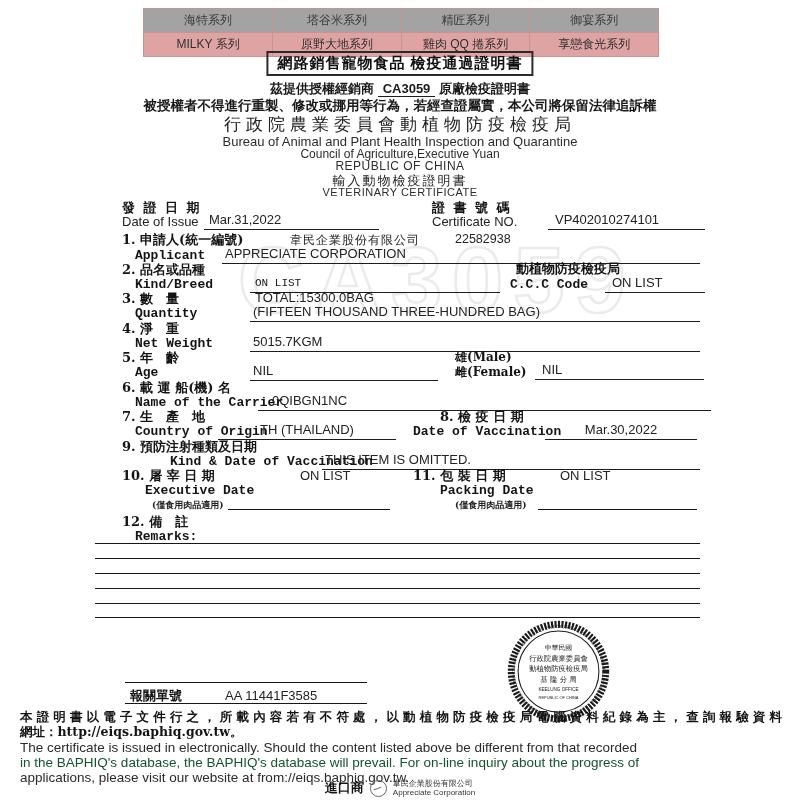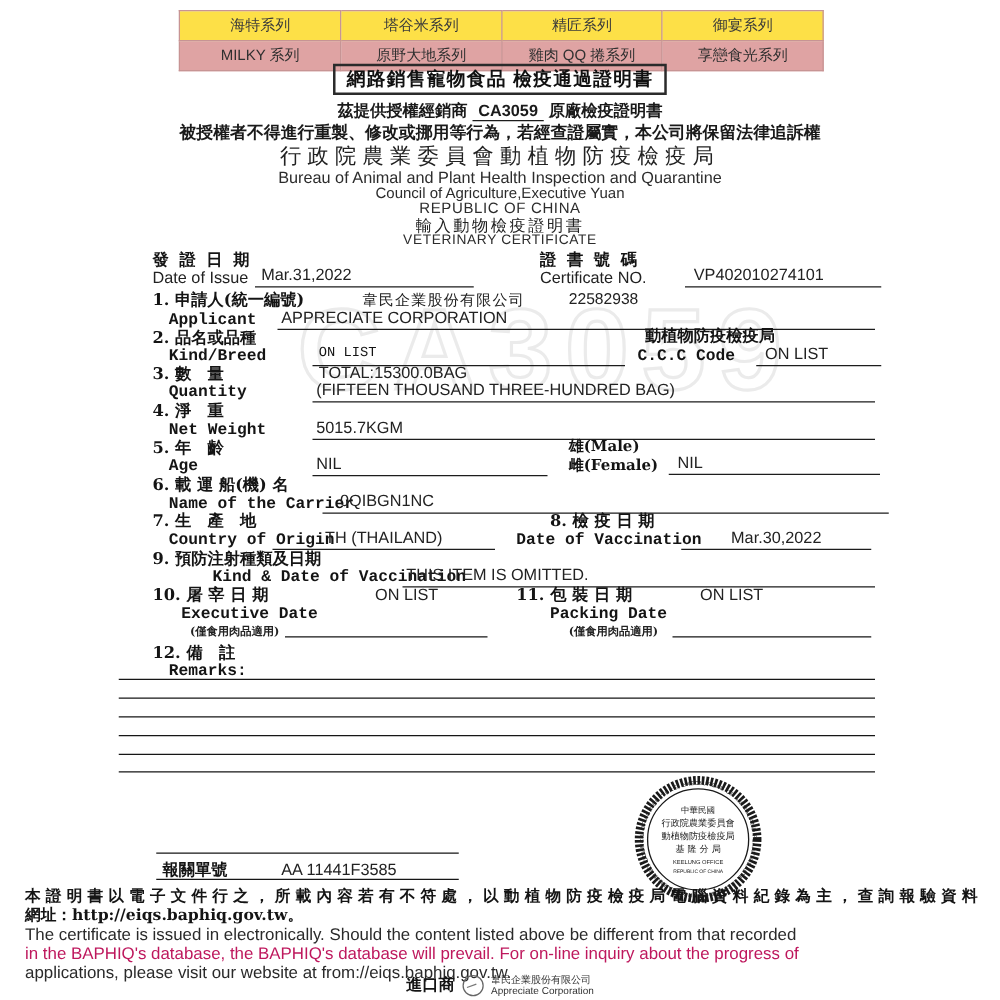--- a/index.html
+++ b/index.html
@@ -11,21 +11,21 @@
   .mono{font-family:"Liberation Mono",monospace;font-weight:bold;color:#141414;}
   .val{font-family:"Liberation Sans",sans-serif;color:#222;}
   .ul{border-bottom:1.5px solid #1c1c1c;}
   .fld{position:absolute;height:17px;line-height:16px;font-size:13px;border-bottom:1.5px solid #1c1c1c;}
   .line{position:absolute;height:0;border-bottom:1.6px solid #161616;}
   .center{left:0;width:800px;text-align:center;}
   
   .series{position:absolute;left:143px;top:8px;width:516px;border-collapse:collapse;}
   .series td{width:129px;height:21px;text-align:center;font-size:12px;
              border:1px solid #c79494;font-family:"Liberation Sans",sans-serif;color:#3a3a3a;}
-  .r1 td{background:#fde047;}
+  .r1 td{background:#a3a3a3;}
   .r2 td{background:#dfa3a3;color:#303030;}
   .titlebox{position:absolute;left:400px;top:51px;transform:translateX(-50%);
             border:2px solid #2b2b2b;padding:1px 9px;font-size:15px;font-weight:bold;
             letter-spacing:1px;color:#111;white-space:nowrap;font-family:"Liberation Sans",sans-serif;}
   .wm{position:absolute;left:238px;top:228px;font-size:92px;font-weight:bold;letter-spacing:10px;
       font-family:"Liberation Sans",sans-serif;color:transparent;-webkit-text-stroke:2.5px #ebebeb;}
   .note{font-family:"DejaVu Serif",serif;font-weight:bold;font-size:9px;color:#222;}
   .importer{position:absolute;left:0;top:779px;width:800px;display:flex;justify-content:center;
             align-items:center;gap:6px;}
   .logo{width:15px;height:15px;border:1px solid #666;border-radius:50%;position:relative;}
@@ -158,21 +158,21 @@
     <text x="50" y="40" text-anchor="middle" font-size="7" fill="#1b1b1b" font-family="DejaVu Serif,serif">行政院農業委員會</text>
     <text x="50" y="50" text-anchor="middle" font-size="7" fill="#1b1b1b" font-family="DejaVu Serif,serif">動植物防疫檢疫局</text>
     <text x="50" y="60" text-anchor="middle" font-size="7" fill="#1b1b1b" font-family="DejaVu Serif,serif">基 隆 分 局</text>
     <text x="50" y="69" text-anchor="middle" font-size="4.4" fill="#1b1b1b" font-family="Liberation Sans,sans-serif">KEELUNG OFFICE</text>
     <text x="50" y="76" text-anchor="middle" font-size="3.8" fill="#1b1b1b" font-family="Liberation Sans,sans-serif">REPUBLIC OF CHINA</text>
   </svg>
 
   <div class="abs zh" style="left:20px;top:709px;width:762px;font-size:12.5px;text-align:justify;text-align-last:justify;white-space:normal;">本證明書以電子文件行之，所載內容若有不符處，以動植物防疫檢疫局電腦資料紀錄為主，查詢報驗資料</div>
   <div class="abs zh" style="left:20px;top:724px;font-size:12.5px;">網址：http://eiqs.baphiq.gov.tw。</div>
   <div class="abs val" style="left:20px;top:740px;font-size:13.5px;color:#2a2a2a;">The certificate is issued in electronically. Should the content listed above be different from that recorded</div>
-  <div class="abs val" style="left:20px;top:755px;font-size:13.5px;color:#be185d;">in the BAPHIQ's database, the BAPHIQ's database will prevail. For on-line inquiry about the progress of</div>
+  <div class="abs val" style="left:20px;top:755px;font-size:13.5px;color:#14532d;">in the BAPHIQ's database, the BAPHIQ's database will prevail. For on-line inquiry about the progress of</div>
   <div class="abs val" style="left:20px;top:770px;font-size:13.5px;color:#2a2a2a;">applications, please visit our website at from://eiqs.baphiq.gov.tw.</div>
 
   <div class="importer">
     <span class="zh" style="font-size:13px;">進口商</span>
     <span class="logo"></span>
     <span class="co">
       <span style="display:block;">韋民企業股份有限公司</span>
       <span style="display:block;">Appreciate Corporation</span>
     </span>
   </div>

